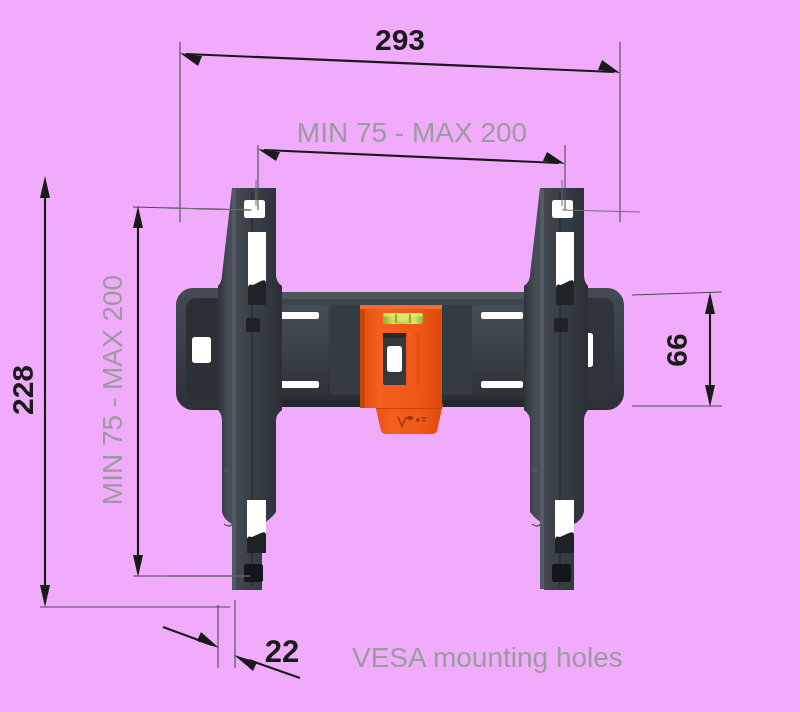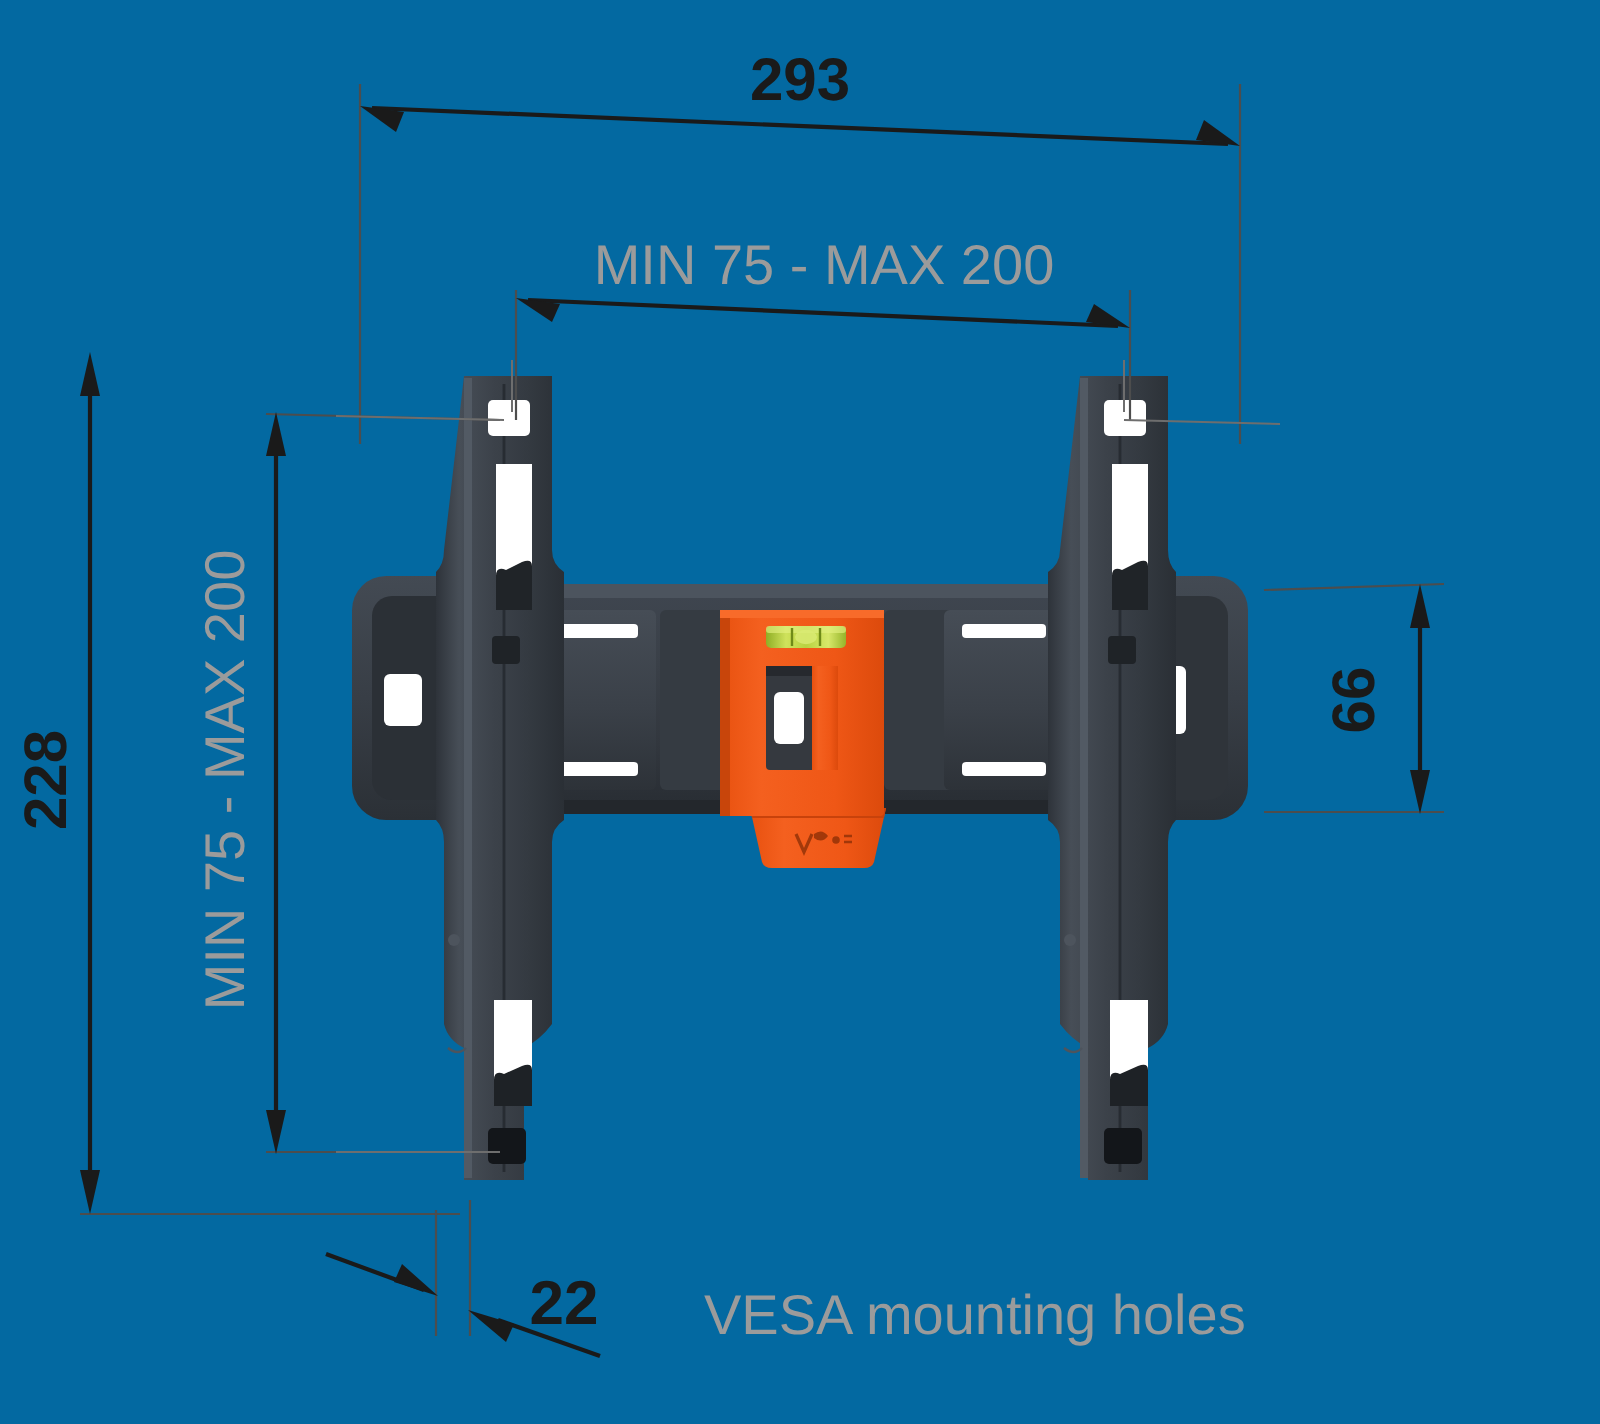--- a/index.html
+++ b/index.html
@@ -7,21 +7,21 @@
     padding: 0;
     background: #ffffff;
   }
   body {
     font-family: "Liberation Sans", sans-serif;
   }
   #page {
     position: relative;
     width: 800px;
     height: 712px;
-    background: #0369a1;
+    background: #f0abfc;
     overflow: hidden;
   }
   #drawing-svg {
     position: absolute;
     left: 0;
     top: 0;
     width: 800px;
     height: 712px;
   }
   .dim-text-black {

